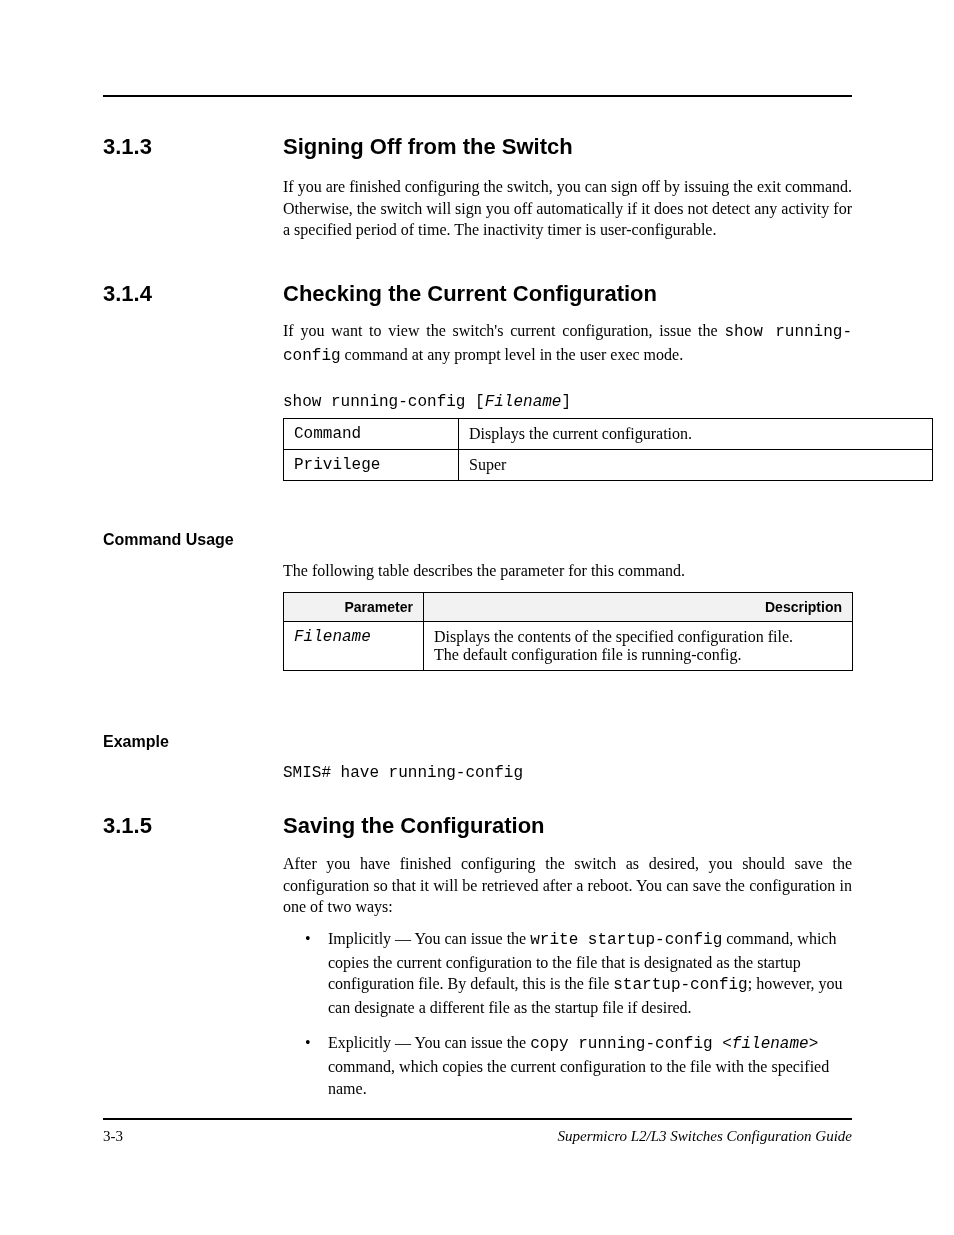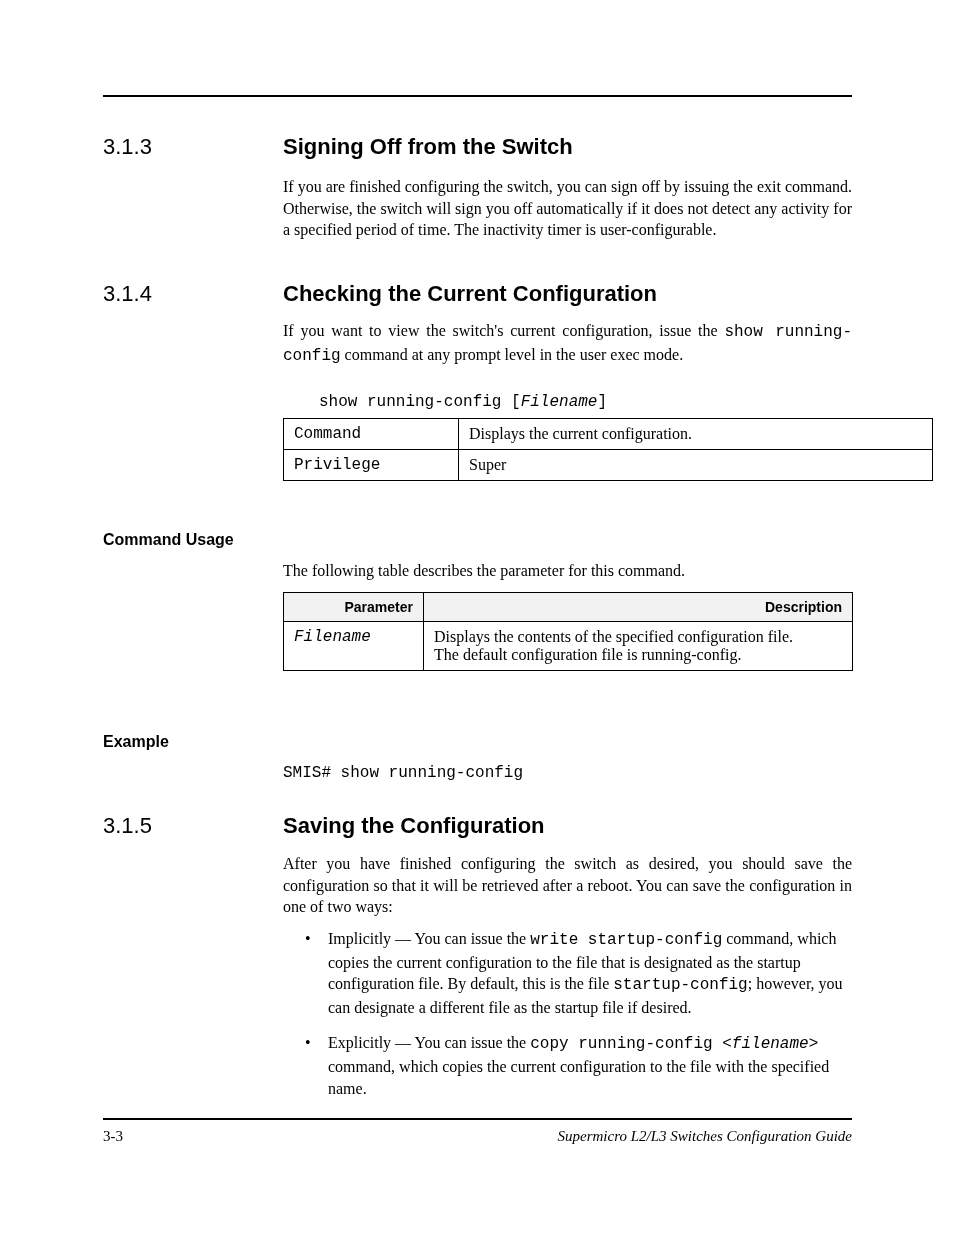--- a/index.html
+++ b/index.html
@@ -5,21 +5,21 @@
   * { box-sizing: border-box; margin: 0; padding: 0; }
   html, body { width: 954px; background: #fff; font-family: "Times New Roman", Times, serif; color: #000; }
   .page { width: 954px; height: 1235px; position: relative; }
 
   
   .hdr { position: absolute; left: 103px; right: 102px; top: 70px; }
   .hdr-left { font-size: 16px; font-style: italic; }
   .hdr-right { position: absolute; right: 0; top: 0; font-size: 16px; font-style: italic; }
   .hdr-rule { position: absolute; left: 103px; right: 102px; top: 95px; border-top: 2px solid #000; }
 
-  .sec-num { font-family: Arial, Helvetica, sans-serif; font-weight: normal; font-size: 22px; position: absolute; }
+  .sec-num { font-family: Arial, Helvetica, sans-serif; font-weight: bold; font-size: 22px; position: absolute; }
   .sec-title { font-family: Arial, Helvetica, sans-serif; font-weight: bold; font-size: 22px; position: absolute; }
   .sub-title { font-family: Arial, Helvetica, sans-serif; font-weight: bold; font-size: 16px; position: absolute; }
 
   .para { position: absolute; left: 283px; right: 102px; font-size: 16px; line-height: 1.35; text-align: justify; }
 
   .rpara { position: absolute; right: 102px; font-size: 16px; line-height: 1.35; }
 
   
   .tbl { position: absolute; left: 283px; border-collapse: collapse; font-size: 16px; }
   .tbl td, .tbl th { border: 1px solid #000; padding: 6px 10px; vertical-align: top; text-align: left; }
@@ -54,21 +54,21 @@
 
   <div class="para" style="top:176px;">If you are finished configuring the switch, you can sign off by issuing the exit command. Otherwise, the switch will sign you off automatically if it does not detect any activity for a specified period of time. The inactivity timer is user-configurable.</div>
 
   <span class="sec-num" style="left:103px; top:281px;">3.1.4</span>
   <span class="sec-title" style="left:283px; top:281px;">Checking the Current Configuration</span>
 
   <div class="para" style="top:320px;">
     <span>If you want to view the switch's current configuration, issue the </span><span class="mono">show running-config</span><span> command at any prompt level in the user exec mode.</span>
   </div>
 
-  <div class="rpara" style="top:390px; left:283px;margin-left:36px;">
+  <div class="rpara" style="top:390px; left:283px;">
     <span class="mono">show running-config [<i>Filename</i>]</span>
   </div>
 
   <table class="tbl tbl1" style="top:418px;">
     <tbody>
         <tr>
       <td>Command</td>
       <td>Displays the current configuration.</td>
     </tr>
     <tr>
@@ -91,21 +91,21 @@
       <td><i>Filename</i></td>
       <td>
         <span>Displays the contents of the specified configuration file.</span><br>
         <span>The default configuration file is running-config.</span>
       </td>
     </tr>
   </tbody>
     </table>
 
   <span class="sub-title" style="left:103px; top:733px;">Example</span>
-  <div class="para mono" style="top:763px;">SMIS# show running-config</div>
+  <div class="para mono" style="top:763px;">SMIS# have running-config</div>
 
   <span class="sec-num" style="left:103px; top:813px;">3.1.5</span>
   <span class="sec-title" style="left:283px; top:813px;">Saving the Configuration</span>
 
   <div class="para" style="top:853px;">After you have finished configuring the switch as desired, you should save the configuration so that it will be retrieved after a reboot. You can save the configuration in one of two ways:</div>
 
   <div class="ul" style="top:928px;">
     <div class="li">
       Implicitly — You can issue the <span class="mono">write startup-config</span> command, which copies the current configuration to the file that is designated as the startup configuration file. By default, this is the file <span class="mono">startup-config</span>; however, you can designate a different file as the startup file if desired.
     </div>

